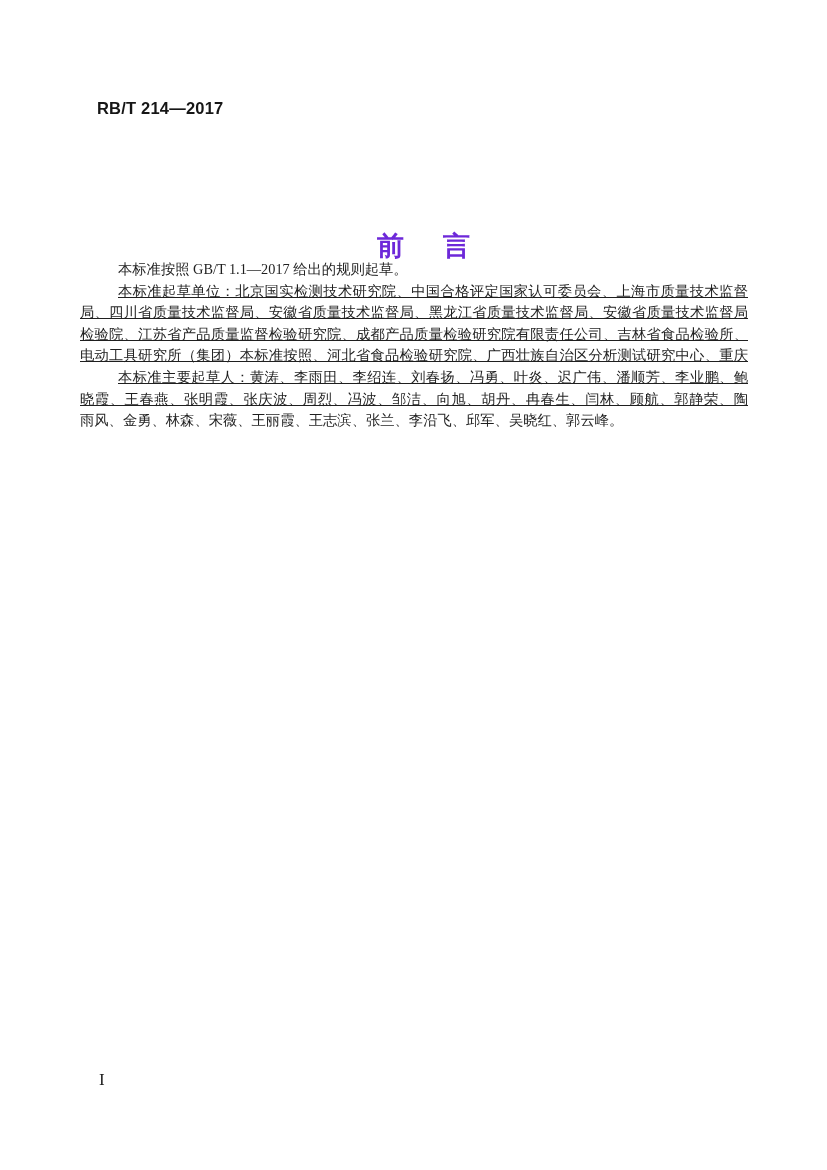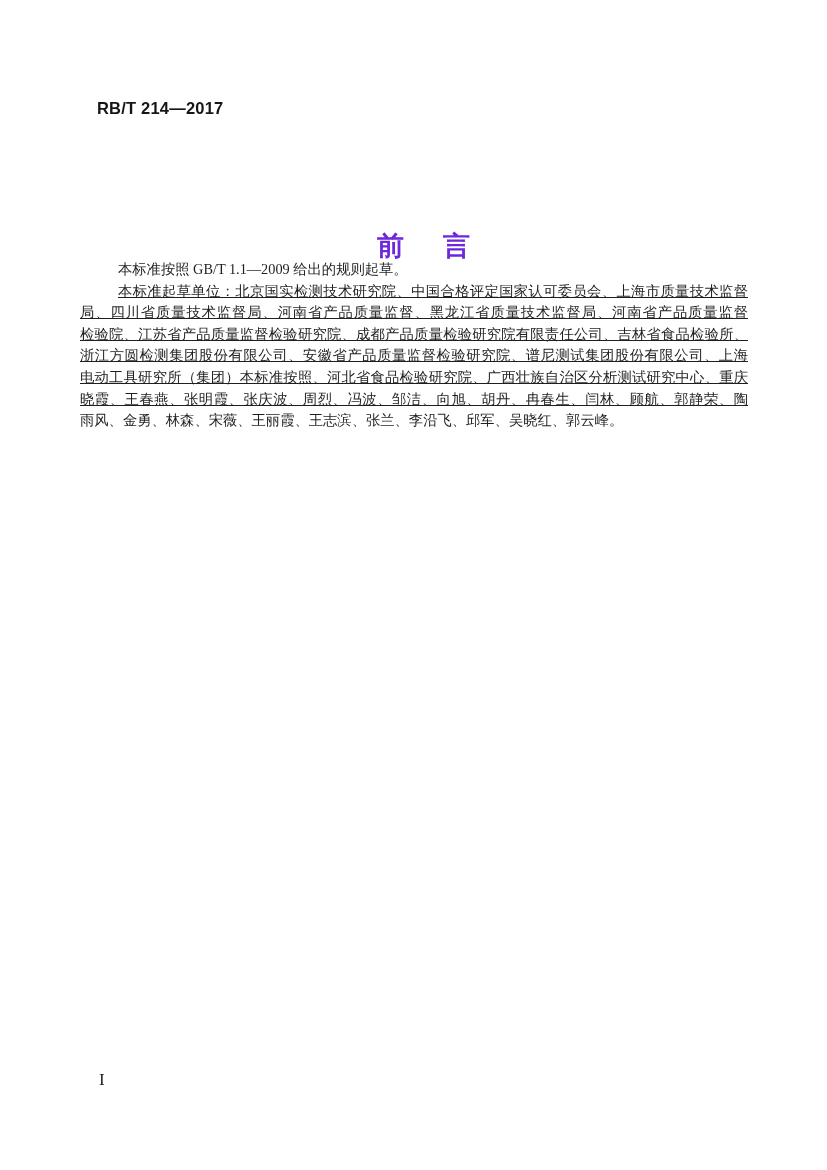--- a/index.html
+++ b/index.html
@@ -74,25 +74,25 @@
 </head>
 <body>
 
 <div class="page">
 
   <div class="std-header">RB/T 214—2017</div>
 
   <div class="fw-title">前言</div>
 
   <div class="fw-body">
-      <div class="line indent">本标准按照 GB/T 1.1—2009 给出的规则起草。</div>
+      <div class="line indent">本标准按照 GB/T 1.1—2017 给出的规则起草。</div>
       <div class="line indent justify">本标准起草单位：北京国实检测技术研究院、中国合格评定国家认可委员会、上海市质量技术监督</div>
-      <div class="line justify">局、四川省质量技术监督局、河南省产品质量监督、黑龙江省质量技术监督局、河南省产品质量监督</div>
+      <div class="line justify">局、四川省质量技术监督局、安徽省质量技术监督局、黑龙江省质量技术监督局、安徽省质量技术监督局</div>
       <div class="line justify">检验院、江苏省产品质量监督检验研究院、成都产品质量检验研究院有限责任公司、吉林省食品检验所、</div>
-      <div class="line justify">浙江方圆检测集团股份有限公司、安徽省产品质量监督检验研究院、谱尼测试集团股份有限公司、上海</div>
       <div class="line justify">电动工具研究所（集团）本标准按照、河北省食品检验研究院、广西壮族自治区分析测试研究中心、重庆</div>
+      <div class="line indent justify">本标准主要起草人：黄涛、李雨田、李绍连、刘春扬、冯勇、叶炎、迟广伟、潘顺芳、李业鹏、鲍</div>
       <div class="line justify">晓霞、王春燕、张明霞、张庆波、周烈、冯波、邹洁、向旭、胡丹、冉春生、闫林、顾航、郭静荣、陶</div>
       <div class="line">雨风、金勇、林森、宋薇、王丽霞、王志滨、张兰、李沿飞、邱军、吴晓红、郭云峰。</div>
     </div>
 
   <div class="page-number">I</div>
 
 </div>
 
 </body></html>

